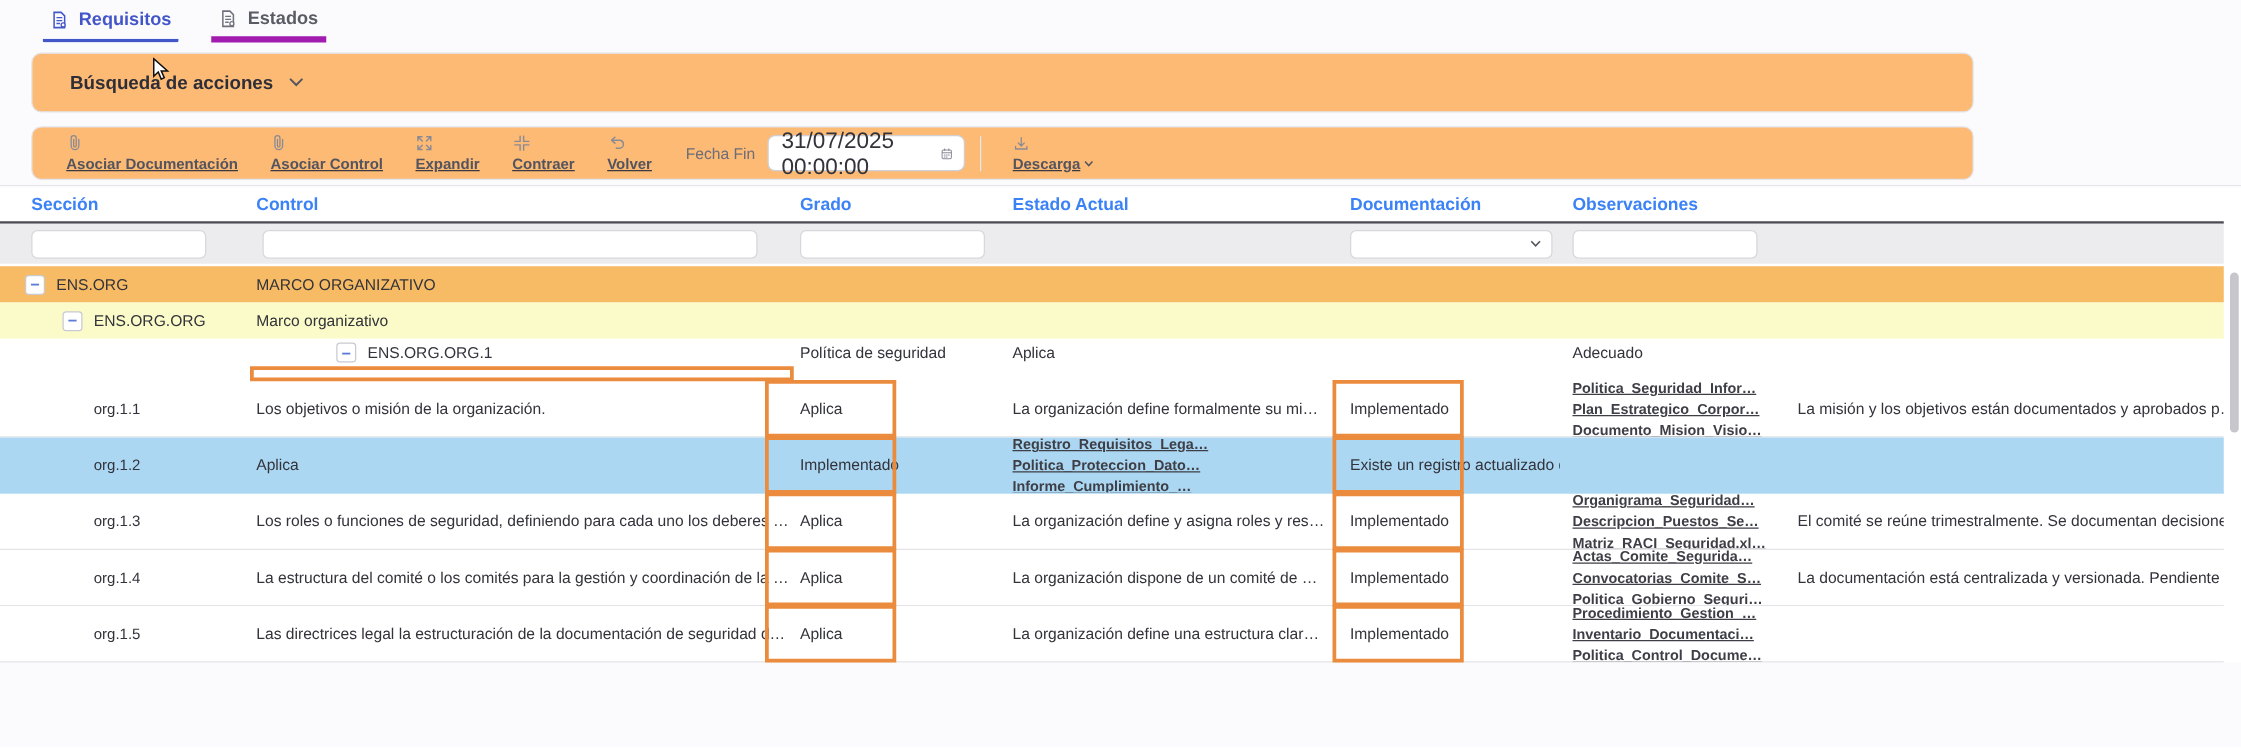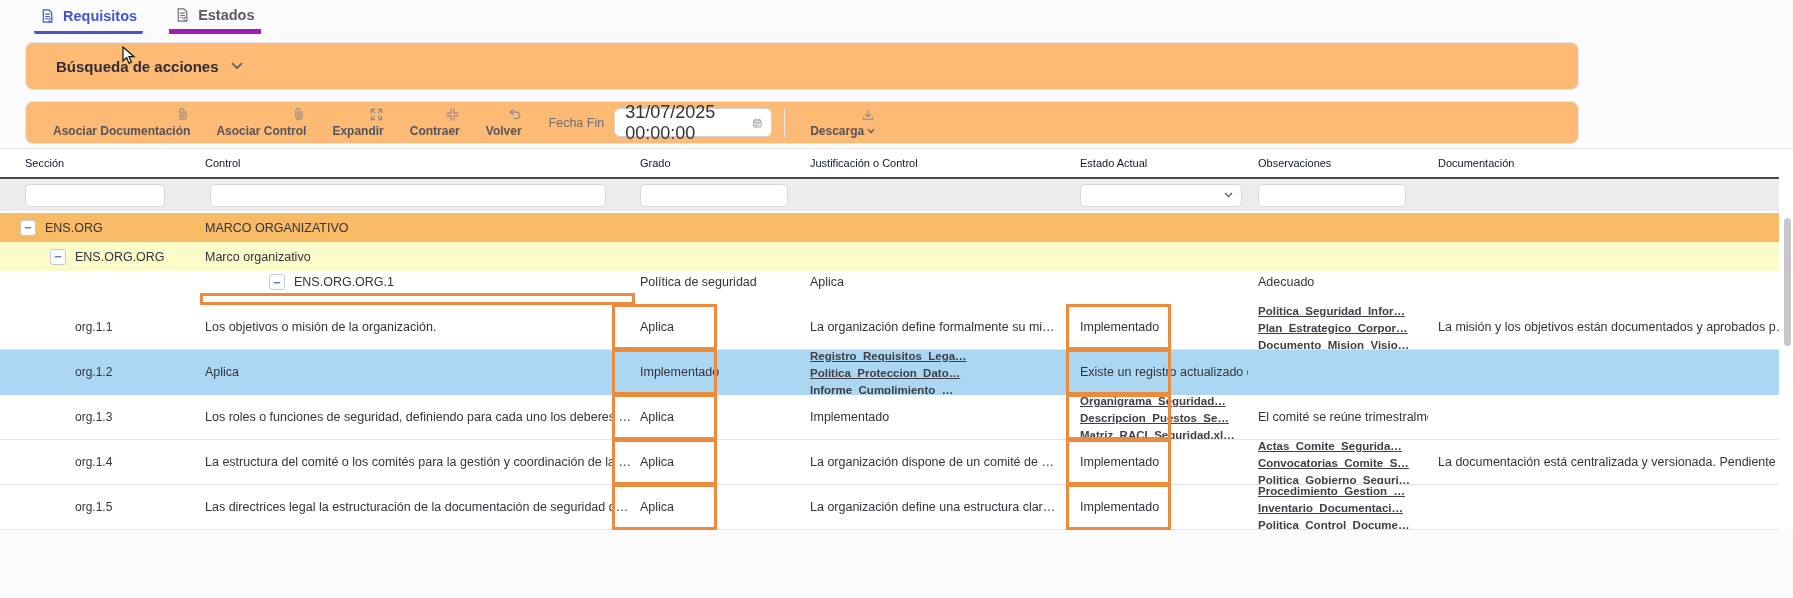--- a/index.html
+++ b/index.html
@@ -15,40 +15,40 @@
   .tab.inactive { color:#5b5b66; border-bottom:5px solid #a21caf; }
   .tab svg { display:block; }
 
   
   .card { position:absolute; left:25px; width:1554px; background:#fdba74;
           border:1px solid #e4e4ea; border-radius:8px; }
   .search-card { top:42px; height:48px; display:flex; align-items:center; padding-left:30px; gap:12px; }
   .search-title { font-size:15px; font-weight:600; color:#2e2e38; }
 
   .toolbar-card { top:101px; height:43px; display:flex; align-items:center; padding-left:14px; }
-  .tbtn { display:flex; flex-direction:column; align-items:flex-end; justify-content:center;
-          gap:2px; padding:0 13px; cursor:pointer; }
+  .tbtn { display:flex; flex-direction:column; align-items:flex-start; justify-content:center;
+          gap:2px; padding:0 13px; cursor:pointer;text-decoration:underline; }
   .tbtn .lbl { font-size:12px; font-weight:600; color:#54545e; white-space:nowrap; }
   .tbtn svg { display:block; }
   .fecha-label { font-size:12.5px; color:#6d6d78; margin:0 10px 0 14px; }
   .date-input { display:flex; align-items:center; justify-content:space-between; width:158px; height:29px;
                 border:1px solid #cfcfd6; border-radius:6px; background:#fff; padding:0 8px 0 10px;
                 font-size:18px; color:#33333b; cursor:text; }
   .tb-sep { width:1px; height:28px; background:#e7e7ec; margin:0 12px; }
   .descarga { flex-direction:column; }
   .descarga .lblrow { display:flex; align-items:center; gap:3px; }
 
   
   .grid { position:absolute; top:148px; left:0; width:1793px; border-top:1px solid #e6e6ea; background:#fff; }
   .grow { display:grid; grid-template-columns:195px 435px 170px 270px 178px 180px 1fr;
           width:1779px; position:relative; }
   .grow > div { display:flex; align-items:center; padding-left:10px; overflow:hidden; white-space:nowrap; }
 
   .hrow { height:30px; border-bottom:2px solid #4c4c55; }
-  .hrow > div { font-size:11px; font-weight:normal; color:#0f172a; font-stretch:condensed; }
+  .hrow > div { font-size:14px; font-weight:bold; color:#3b82f6; font-stretch:condensed; }
   .hrow .c-sec { padding-left:25px; }
 
   .frow { height:34px; background:#ececee; border-bottom:2px solid #fff; }
   .finput { height:23px; background:#fff; border:1px solid #d7d7dd; border-radius:5px; }
   .fi-sec { width:140px; margin-left:15px; }
   .fi-ctrl { width:396px; margin-left:5px; }
   .fi-grado { width:148px; }
   .fselect { height:23px; width:162px; background:#fff; border:1px solid #d7d7dd; border-radius:5px;
              display:flex; align-items:center; justify-content:flex-end; padding-right:8px; }
   .fi-doc { width:148px; }
@@ -187,24 +187,23 @@
         </span>
     </div>
   </div>
 
   <div class="grid">
 
     <div class="grow hrow">
       <div class="c-sec">Sección</div>
       <div>Control</div>
       <div>Grado</div>
-      <div>Justificación o Control</div>
       <div>Estado Actual</div>
+      <div>Documentación</div>
       <div>Observaciones</div>
-      <div>Documentación</div>
     </div>
 
     <div class="grow frow">
       <div>
           <span class="finput fi-sec"></span>
         </div>
       <div>
           <span class="finput fi-ctrl"></span>
         </div>
       <div>
@@ -292,20 +291,21 @@
       </div>
       <div>Existe un registro actualizado de normativa aplicable. Se revis…</div>
       <div class="ann ann-grado" style="padding:0;"></div>
       <div class="ann ann-estado" style="padding:0;"></div>
     </div>
 
     <div class="grow lrow">
       <div class="c-sec">org.1.3</div>
       <div>Los roles o funciones de seguridad, definiendo para cada uno los deberes …</div>
       <div>Aplica</div>
+      <div>La organización define y asigna roles y res…</div>
       <div>Implementado</div>
       <div class="docs">
         <span class="doclink">Organigrama_Seguridad…</span>
         <span class="doclink">Descripcion_Puestos_Se…</span>
         <span class="doclink">Matriz_RACI_Seguridad.xl…</span>
       </div>
       <div>El comité se reúne trimestralmente. Se documentan decisione…</div>
       <div class="ann ann-grado" style="padding:0;"></div>
       <div class="ann ann-estado" style="padding:0;"></div>
     </div>

